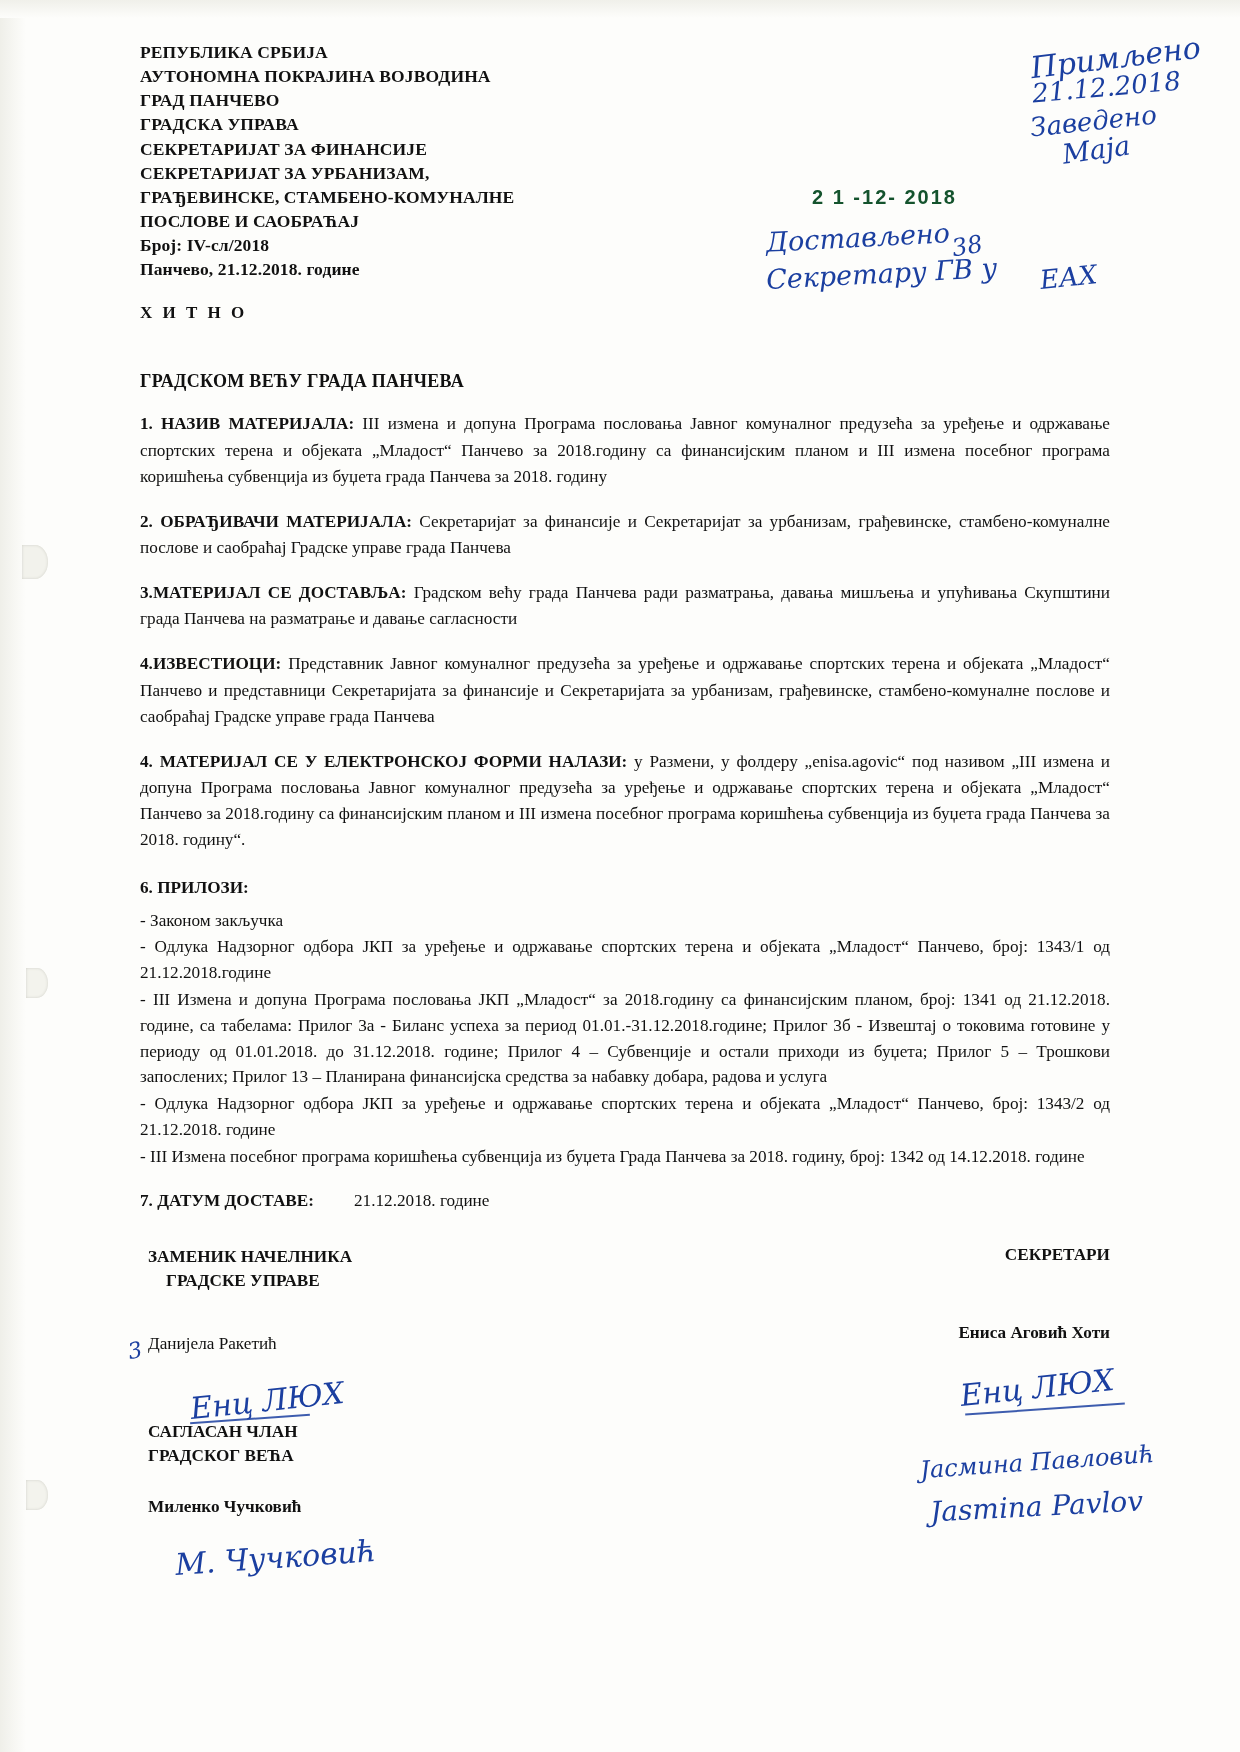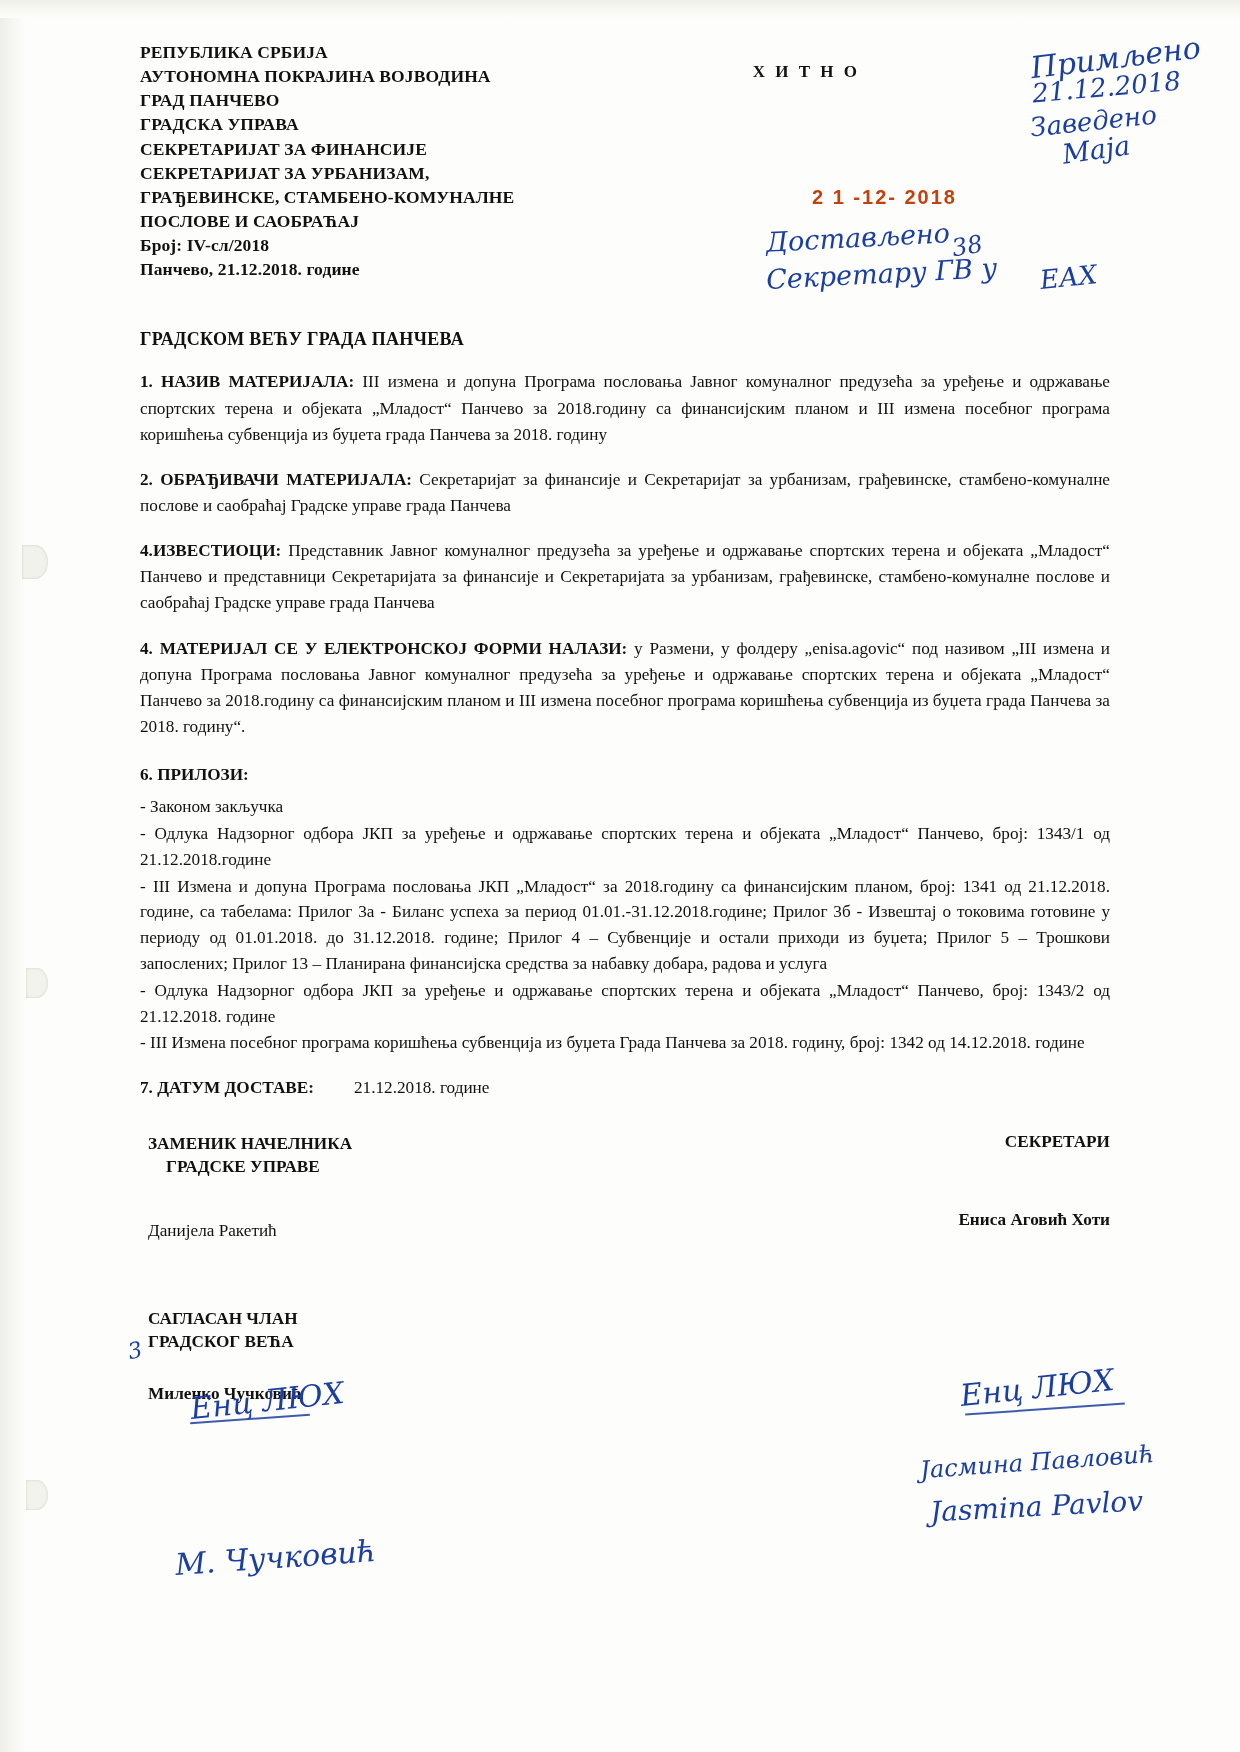--- a/index.html
+++ b/index.html
@@ -53,20 +53,21 @@
   .header-block {
     font-size: 17.5px;
     line-height: 1.38;
     font-weight: bold;
     letter-spacing: 0.1px;
   }
   .header-row {
     display: flex;
     justify-content: space-between;
     align-items: flex-start;
+    flex-direction: column;
   }
   .urgent {
     font-size: 17px;
     font-weight: bold;
     letter-spacing: 3px;
     margin-top: 22px;
     margin-right: 250px;
     white-space: nowrap;
   }
   .addressee {
@@ -138,21 +139,21 @@
     color: #1b3fa0;
     font-family: "DejaVu Serif", serif;
     font-style: italic;
     pointer-events: none;
     white-space: nowrap;
   }
   .stamp-date {
     position: absolute;
     left: 812px;
     top: 186px;
-    color: #c2410c;
+    color: #14532d;
     font-family: "Liberation Sans", sans-serif;
     font-size: 20px;
     letter-spacing: 2px;
     font-weight: bold;
   }
   .hw1 { left: 1030px; top: 40px; font-size: 30px; transform: rotate(-7deg); }
   .hw2 { left: 1032px; top: 72px; font-size: 26px; transform: rotate(-5deg); }
   .hw3 { left: 1030px; top: 106px; font-size: 26px; transform: rotate(-6deg); }
   .hw4 { left: 1062px; top: 134px; font-size: 27px; transform: rotate(-8deg); }
   .hw5 { left: 766px; top: 222px; font-size: 27px; transform: rotate(-3deg); }
@@ -206,20 +207,23 @@
     <div class="addressee">ГРАДСКОМ ВЕЋУ ГРАДА ПАНЧЕВА</div>
 
     <div class="section">
       <b>1. НАЗИВ МАТЕРИЈАЛА:</b><span> III измена и допуна Програма пословања Јавног комуналног предузећа за уређење и одржавање спортских терена и објеката „Младост“ Панчево за 2018.годину са финансијским планом и III измена посебног програма коришћења субвенција из буџета града Панчева за 2018. годину</span>
     </div>
 
     <div class="section">
       <b>2.  ОБРАЂИВАЧИ  МАТЕРИЈАЛА:</b><span> Секретаријат  за  финансије  и  Секретаријат  за  урбанизам, грађевинске, стамбено-комуналне послове и саобраћај  Градске управе града Панчева</span>
     </div>
 
+    <div class="section">
+      <b>3.МАТЕРИЈАЛ СЕ ДОСТАВЉА:</b><span> Градском већу града Панчева ради разматрања, давања мишљења и упућивања Скупштини града Панчева на разматрање и давање сагласности</span>
+    </div>
 
     <div class="section">
       <b>4.ИЗВЕСТИОЦИ:</b><span> Представник Јавног комуналног предузећа за уређење и одржавање спортских терена и објеката „Младост“ Панчево и представници Секретаријата за финансије и   Секретаријата за урбанизам, грађевинске, стамбено-комуналне послове и саобраћај Градске управе града Панчева</span>
     </div>
 
     <div class="section">
       <b>4. МАТЕРИЈАЛ СЕ У ЕЛЕКТРОНСКОЈ ФОРМИ НАЛАЗИ:</b><span> у Размени, у фолдеру „enisa.agovic“ под називом „III измена и допуна Програма пословања Јавног комуналног предузећа за уређење и одржавање спортских терена и објеката „Младост“ Панчево за 2018.годину са финансијским планом и III измена посебног програма коришћења субвенција из буџета града Панчева за 2018. годину“.</span>
     </div>
 
     <div class="section" style="margin-top:22px;">

